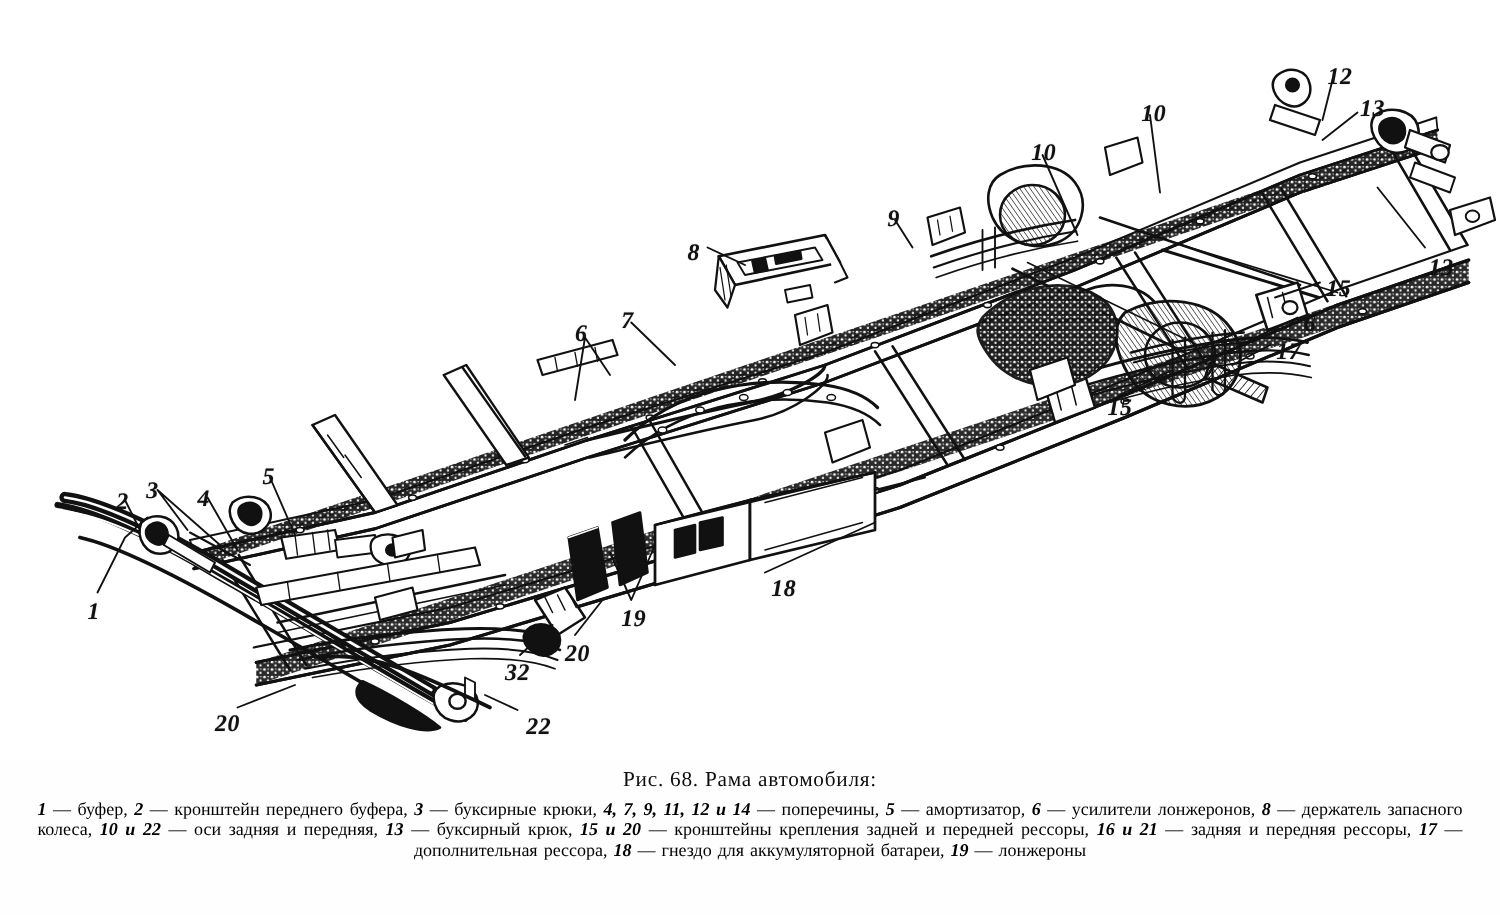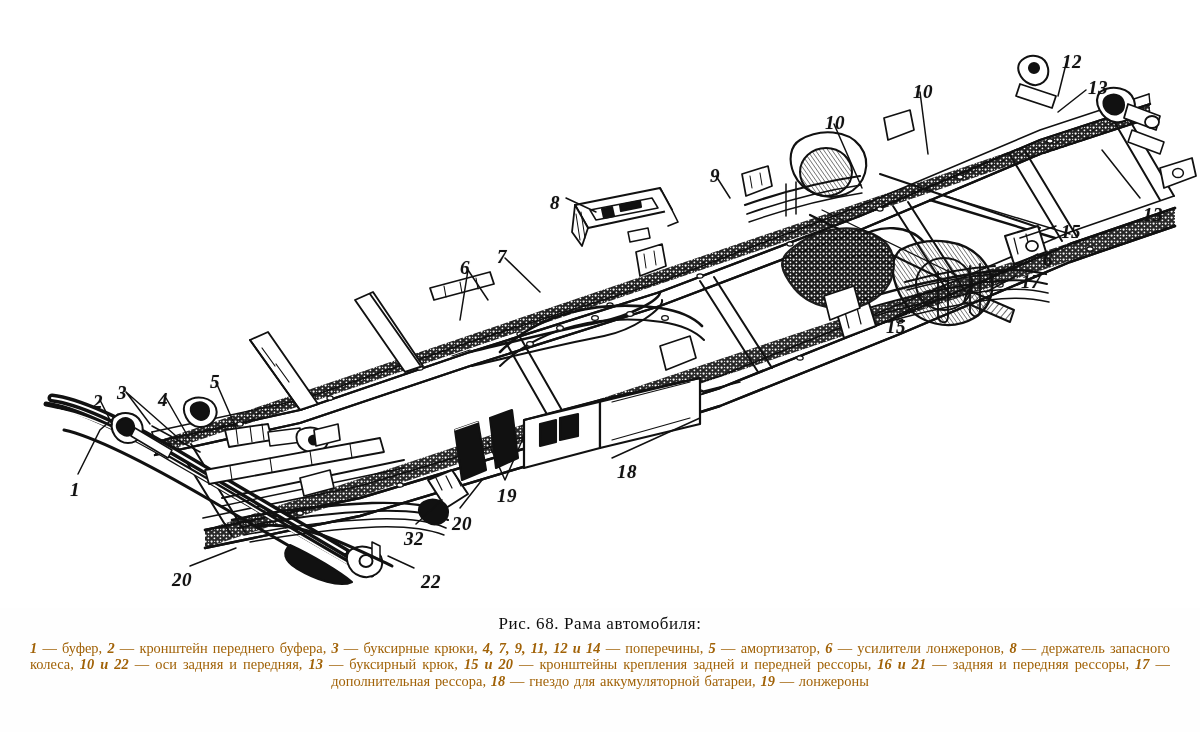--- a/index.html
+++ b/index.html
@@ -34,21 +34,21 @@
   #fig-title{
     font-family:"Liberation Serif", serif;
     font-size:17px;font-weight:400;letter-spacing:.6px;
     margin:6px 0 6px 0;color:#0d0d0d;
   }
   #legend{
     width:1140px;margin:0 auto;
     font-family:"Liberation Serif", serif;
     font-size:14.4px;line-height:16.4px;
     text-align:justify;text-align-last:center;
-    color:#a16207;word-spacing:1.2px;
+    color:#000000;word-spacing:1.2px;
   }
   #legend .num{font-style:italic;font-weight:700;}
   #legend .seg{}
 </style>
 </head>
 <body>
 
 <div id="figure-root">
 
   <div id="drawing">

